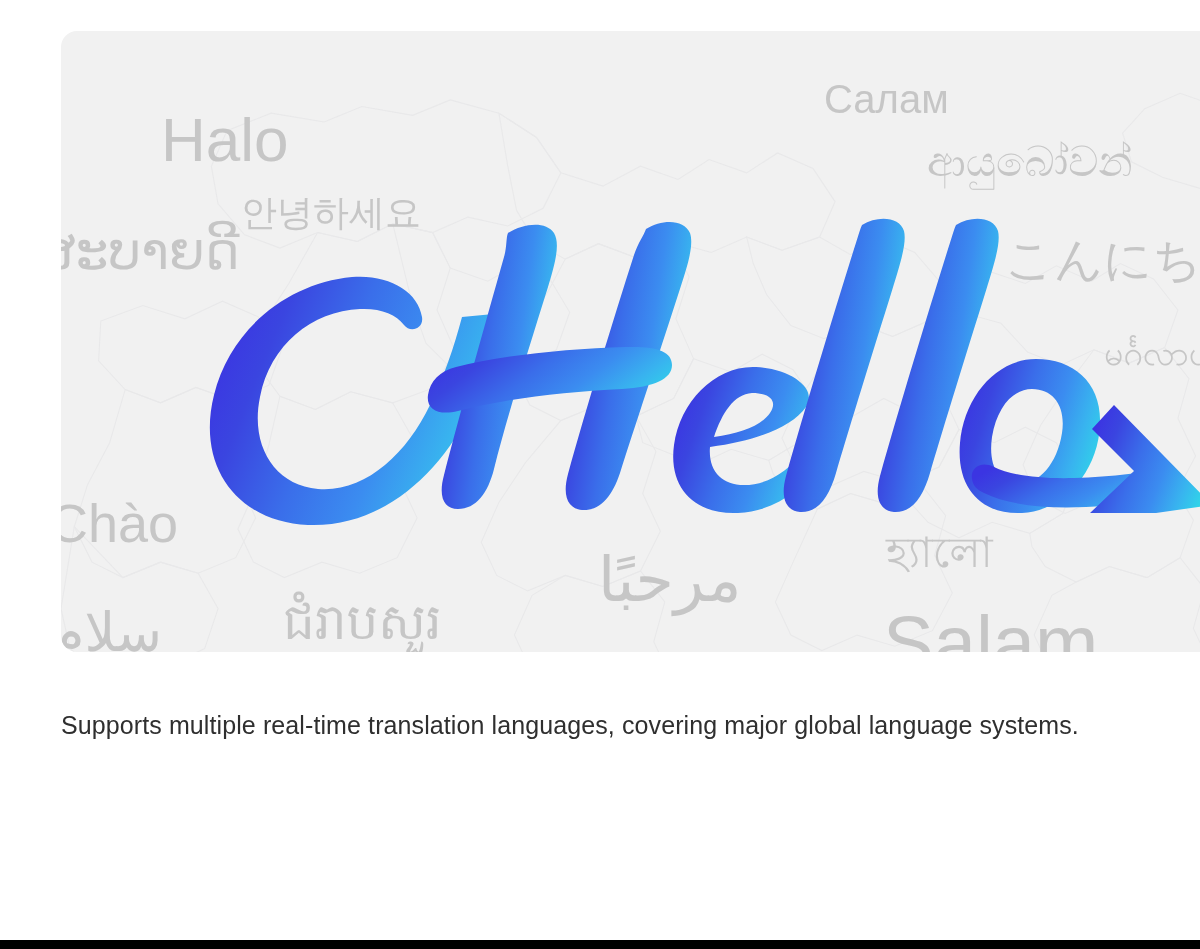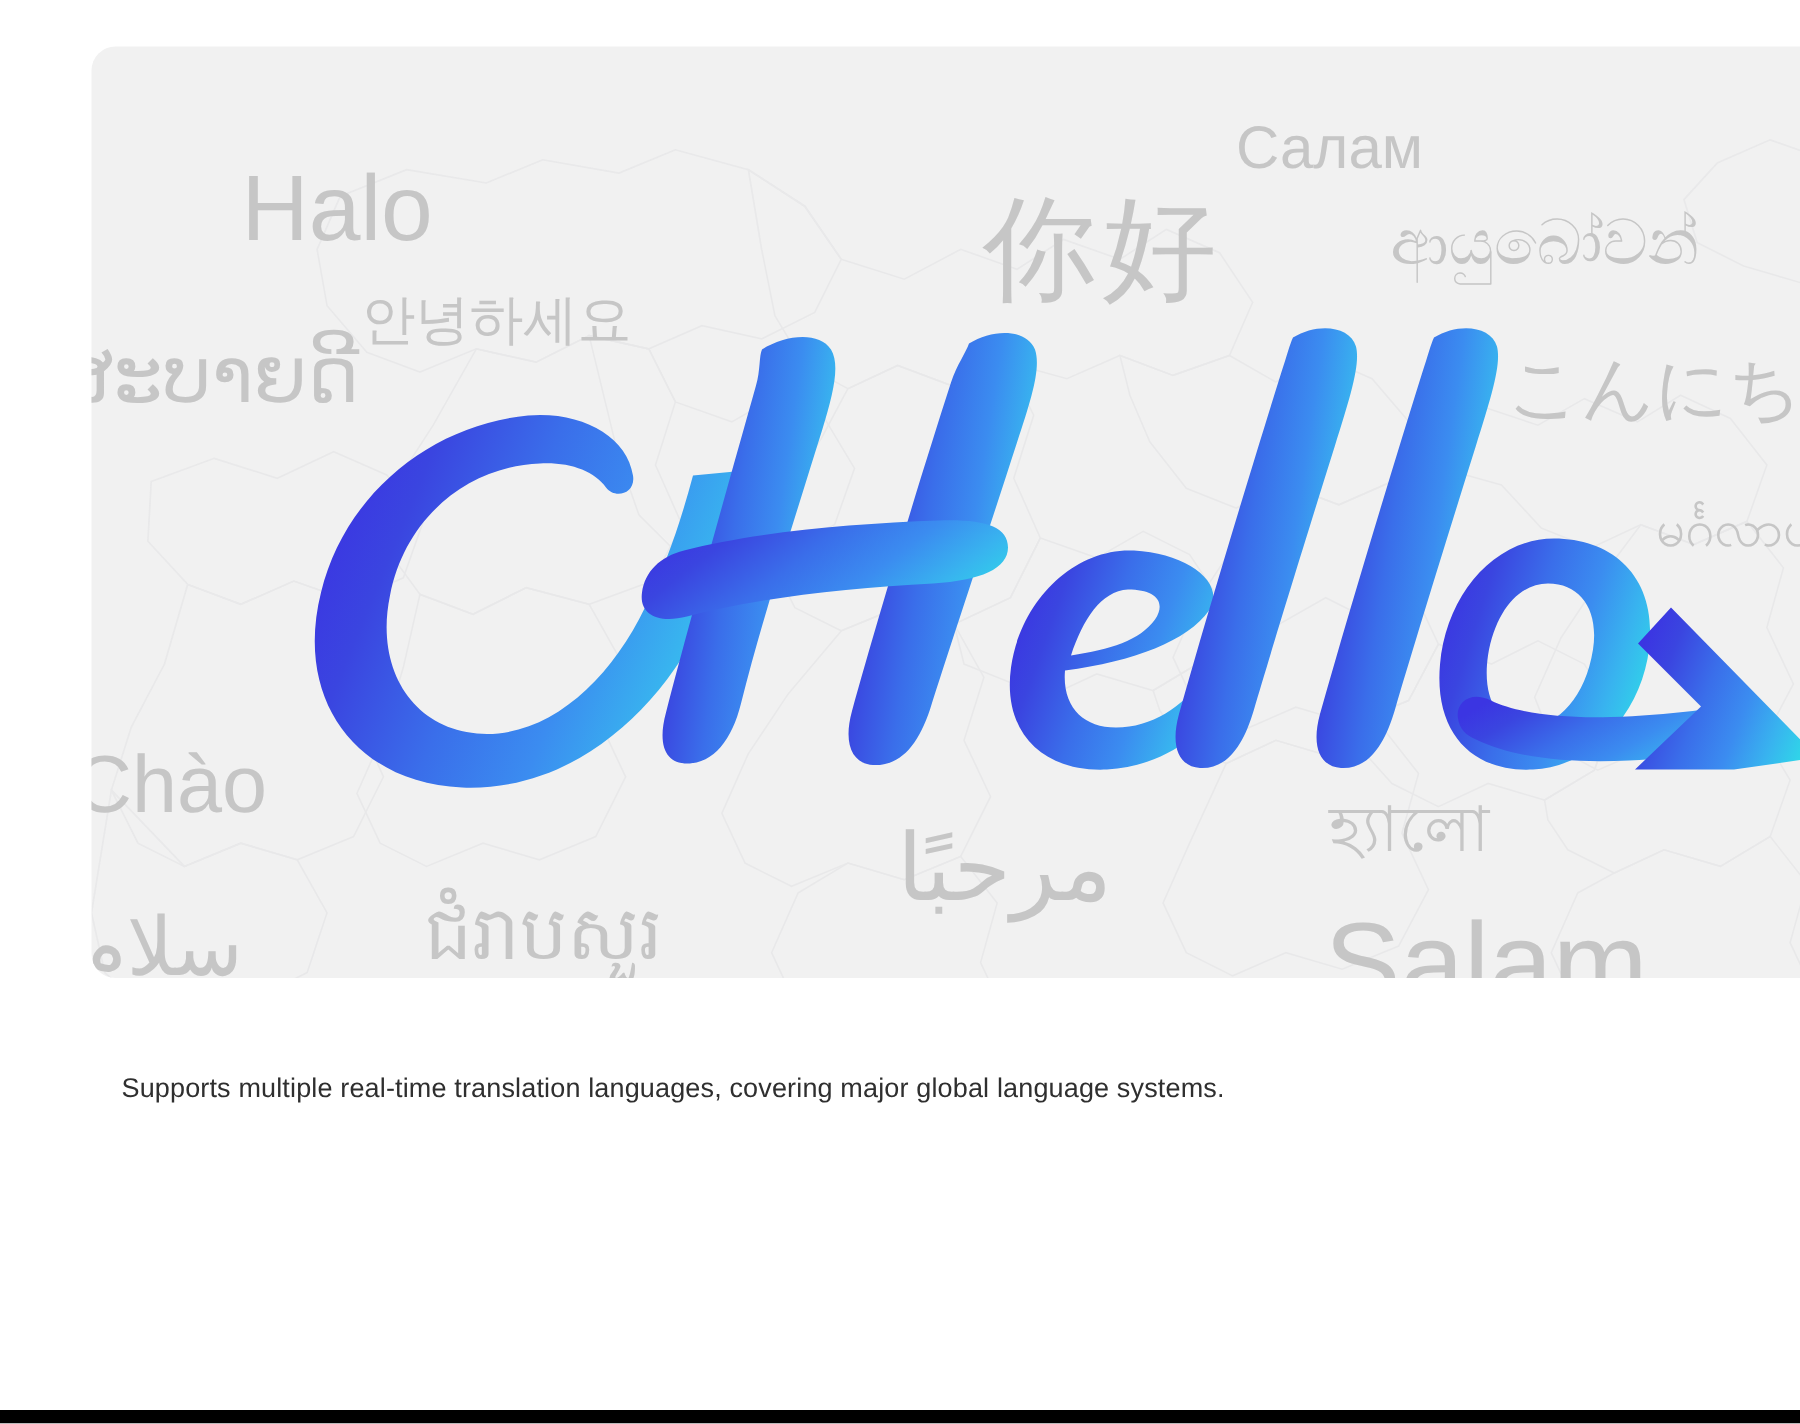--- a/index.html
+++ b/index.html
@@ -96,26 +96,25 @@
     height: 100%;
     overflow: visible;
   }
 
   
   .caption {
     position: absolute;
     left: 61px;
     top: 710px;
     width: 1080px;
-    font-size: 18px;
+    font-size: 25px;
     font-weight: 300;
     color: #2f2f2f;
     letter-spacing: 0.1px;
     line-height: 30px;
-    margin-left: 20px;
   }
 
   
   .bottom-bar {
     position: absolute;
     left: 0;
     bottom: 0;
     width: 1200px;
     height: 9px;
     background: #000000;
@@ -149,21 +148,20 @@
         <path d="M918 528 L948 514 L982 524 L1012 506 L1034 534 L1024 570 L1040 604 L1022 620 L988 620 L954 610 L922 620 L894 606 L880 576 L896 540 Z"></path>
         <path d="M452 382 L486 368 L520 378 L538 410 L526 448 L542 482 L524 518 L490 532 L456 522 L422 536 L394 522 L380 492 L396 456 L420 420 Z"></path>
         <path d="M456 522 L490 532 L524 518 L546 546 L536 582 L552 616 L518 620 L484 610 L452 620 L424 606 L410 576 L426 540 Z"></path>
         <path d="M198 360 L230 372 L262 356 L300 366 L318 398 L306 436 L322 470 L304 506 L270 520 L236 510 L202 524 L174 510 L160 480 L176 444 L188 404 Z"></path>
         <path d="M980 100 L1012 86 L1046 98 L1070 124 L1060 158 L1030 172 L996 162 L968 148 L960 122 Z"></path>
         <path d="M300 204 L336 212 L352 244 L386 256 L414 240 L442 254 L460 284 L448 318 L418 332 L384 322 L354 336 L330 312 L318 278 Z"></path>
       </svg>
     </div>
 
     <div class="greeting g-halo">Halo</div>
-    <div class="greeting g-nihao">你好</div>
     <div class="greeting g-salam-ru">Салам</div>
     <div class="greeting g-sinhala">ආයුබෝවන්</div>
     <div class="greeting g-korean">안녕하세요</div>
     <div class="greeting g-lao">ສະບາຍດີ</div>
     <div class="greeting g-japanese">こんにちは</div>
     <div class="greeting g-burmese">မင်္ဂလာပါ</div>
     <div class="greeting g-chao">Chào</div>
     <div class="greeting g-arabic-s">سلام</div>
     <div class="greeting g-khmer">ជំរាបសួរ</div>
     <div class="greeting g-marhaba">مرحبًا</div>

